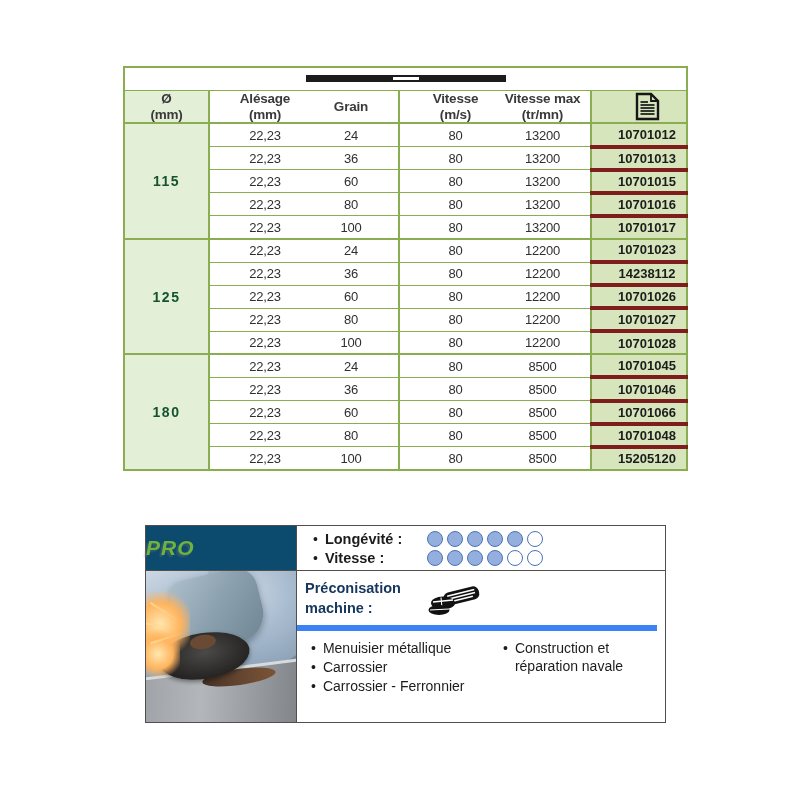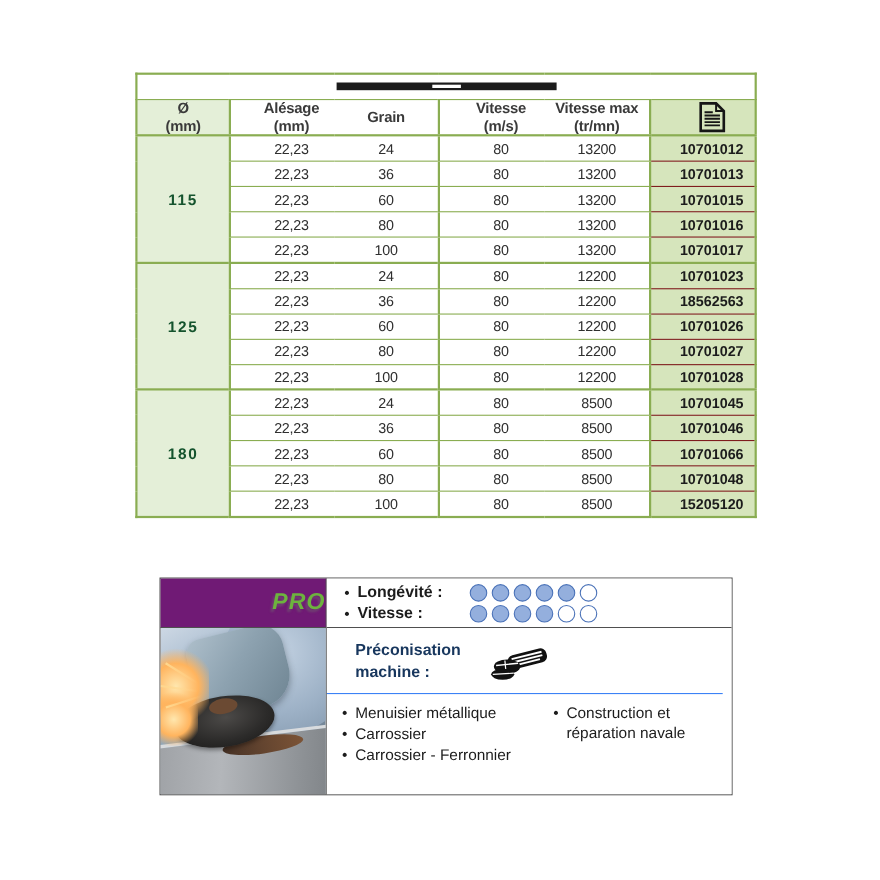--- a/index.html
+++ b/index.html
@@ -36,38 +36,38 @@
     height:46px;background:#fff;
     border-top:2px solid var(--green-border);
     border-bottom:2px solid var(--green-border);
     font-size:13.5px;font-weight:600;color:#3a3a3a;line-height:1.18;letter-spacing:-0.2px;
   }
   .header-row .hd-dia{background:var(--green-light);}
   .header-row .hd-ref{background:var(--green-mid);}
   .hd-al,.hd-vi,.hd-ref,.c-al,.c-vi,.c-ref{border-left:2px solid var(--green-border);padding-left:16px;}
 
   .spec-table tbody td{height:23.1px;border-top:1px solid var(--green-border);}
-  .spec-table tbody td.c-ref{border-top:1px solid #7f1d1d;background:var(--green-mid);font-weight:700;color:#1c1c1c;font-size:13px;letter-spacing:0;}
+  .spec-table tbody td.c-ref{border-top:4px solid #7f1d1d;background:var(--green-mid);font-weight:700;color:#1c1c1c;font-size:13px;letter-spacing:0;}
   .spec-table tbody tr.row-first td{border-top:2px solid var(--green-border);}
   .spec-table tbody td.dia-cell{
     background:var(--green-light);font-size:14px;font-weight:600;color:#14532d;letter-spacing:1.5px;
   }
   .doc-icon{display:inline-block;vertical-align:middle;}
 
   
   .pro-panel{
     position:absolute;left:145px;top:525px;width:521px;height:198px;
     border:1.5px solid var(--panel-border);
     display:grid;grid-template-columns:151px 1fr;grid-template-rows:45px 1fr;
   }
   .pro-cell{
-    grid-column:1;grid-row:1;background:#701a75;
+    grid-column:1;grid-row:1;background:#0c4a6e;
     border-right:1.5px solid var(--panel-border);
     border-bottom:1.5px solid var(--panel-border);
-    display:flex;align-items:center;justify-content:flex-end;
+    display:flex;align-items:center;justify-content:flex-start;
   }
   .pro-badge{
     font-size:21px;font-weight:700;font-style:italic;color:var(--pro-green);
     letter-spacing:1px;text-shadow:-2px 2px 2px rgba(110,110,110,0.45);
   }
   .ratings-cell{
     grid-column:2;grid-row:1;background:#fff;
     border-bottom:1.5px solid var(--panel-border);
     display:flex;flex-direction:column;justify-content:center;gap:3px;padding-left:16px;
   }
@@ -76,22 +76,22 @@
   .rating-label{font-size:14.5px;color:#1c1c1c;width:102px;font-weight:bold;}
   .dots{display:flex;gap:4px;}
   .dot{width:16px;height:16px;border-radius:50%;border:1.5px solid var(--dot-border);background:#fff;}
   .dot.filled{background:var(--dot-fill);}
 
   .photo-cell{grid-column:1;grid-row:2;position:relative;overflow:hidden;border-right:1.5px solid var(--panel-border);}
   .right-lower{grid-column:2;grid-row:2;display:flex;flex-direction:column;background:#fff;}
 
   .machine-block{
     height:60px;display:flex;align-items:center;gap:26px;
-    padding:6px 0 4px 26px;margin-right:8px;
-    border-bottom:1px solid #3b82f6;
+    padding:6px 0 4px 8px;margin-right:8px;
+    border-bottom:6px solid #3b82f6;
   }
   .machine-title{font-size:14.5px;font-weight:700;color:var(--blue-dark);line-height:1.35;}
   .users-block{padding:8px 6px 0 12px;}
   .users-title{font-size:14.5px;font-weight:700;color:var(--blue-dark);margin-bottom:4px;}
   .users-cols{display:flex;}
   .users-col{display:flex;flex-direction:column;gap:1px;}
   .users-col.col1{width:192px;}
   .users-col.col2{flex:1;}
   .user-item{display:flex;font-size:14px;color:#1c1c1c;line-height:1.3;}
   .user-item .bullet{margin:0 7px 0 2px;}
@@ -216,21 +216,21 @@
         <td class="c-gr">24</td>
         <td class="c-vi">80</td>
         <td class="c-vm">12200</td>
         <td class="c-ref">10701023</td>
       </tr>
       <tr>
         <td class="c-al">22,23</td>
         <td class="c-gr">36</td>
         <td class="c-vi">80</td>
         <td class="c-vm">12200</td>
-        <td class="c-ref">18562563</td>
+        <td class="c-ref">14238112</td>
       </tr>
       <tr>
         <td class="c-al">22,23</td>
         <td class="c-gr">60</td>
         <td class="c-vi">80</td>
         <td class="c-vm">12200</td>
         <td class="c-ref">10701026</td>
       </tr>
       <tr>
         <td class="c-al">22,23</td>

